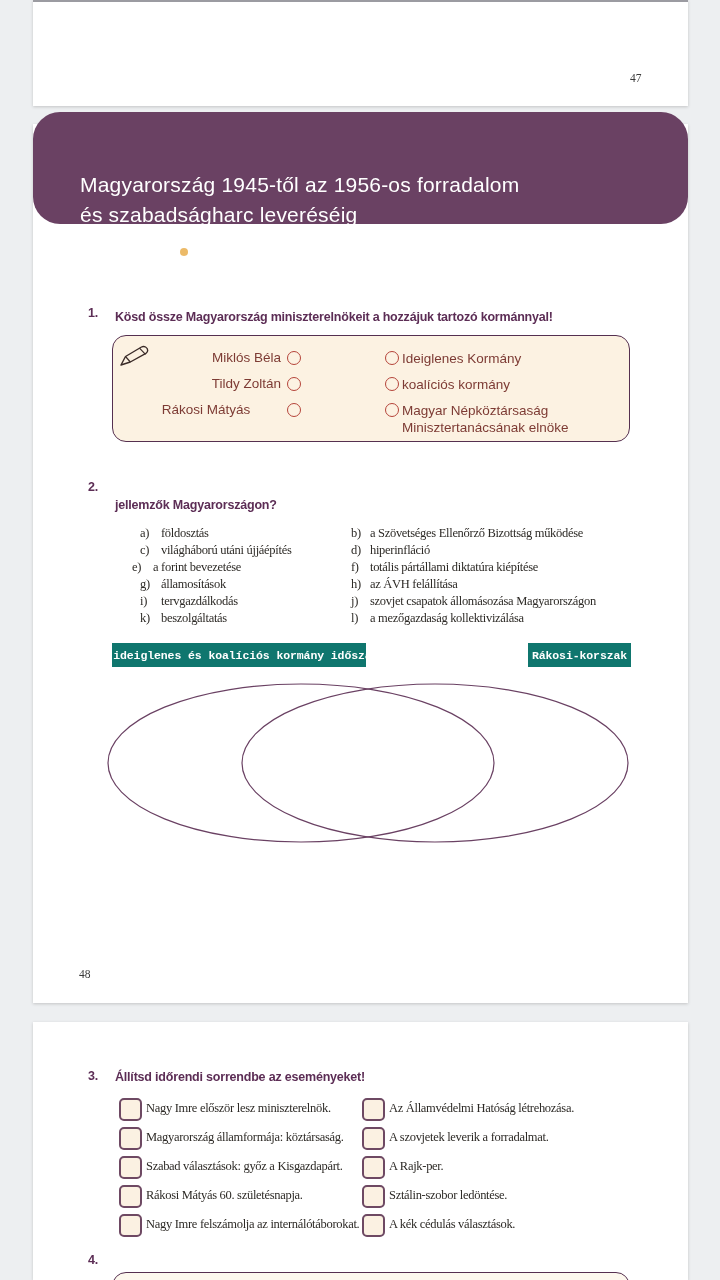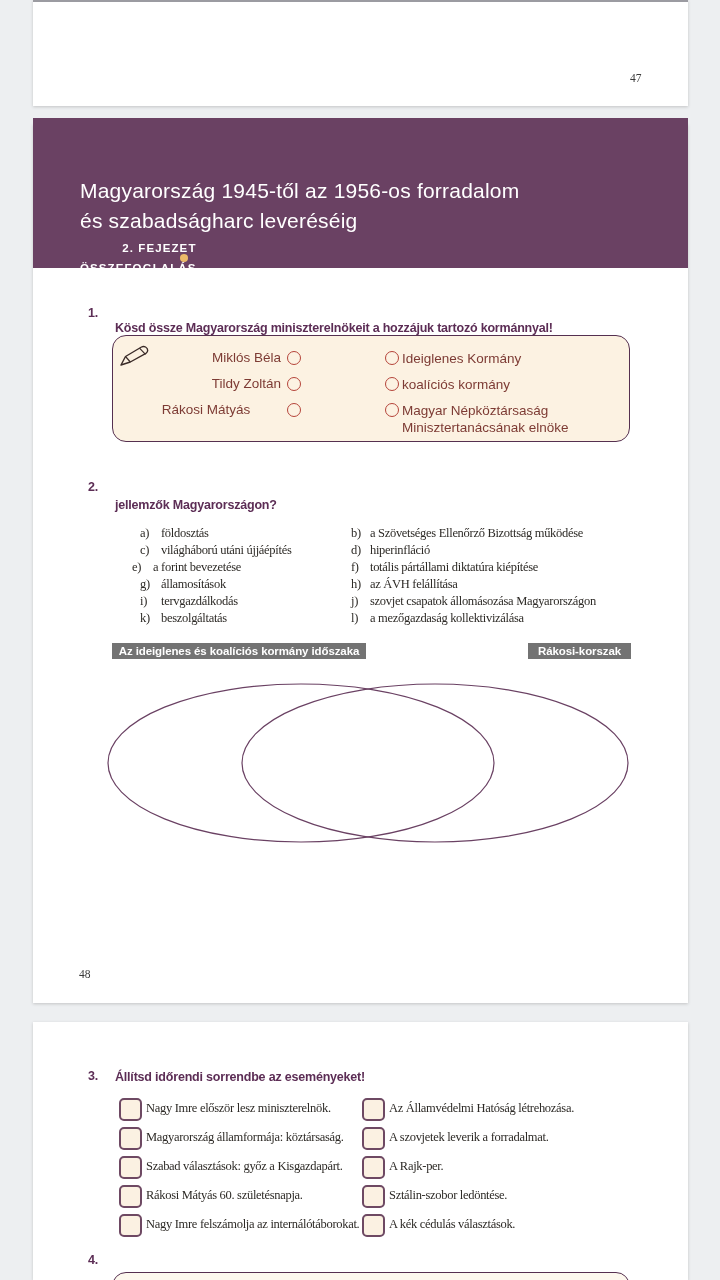--- a/index.html
+++ b/index.html
@@ -14,48 +14,48 @@
   .golddot{width:8px;height:8px;border-radius:50%;background:#ecba68;margin:0 9px;}
   .qnum,.qprompt{color:#5c2d55;font-weight:bold;font-size:12.5px;letter-spacing:-.2px;white-space:nowrap;}
   .qprompt{line-height:17px;}
   .creambox{position:absolute;background:#fcf2e2;border:1.5px solid #553050;border-radius:14px;}
   .mname{font-size:13.5px;color:#7d3b34;text-align:right;white-space:nowrap;}
   .mlabel{font-size:13.5px;color:#7d3b34;line-height:17px;}
   .mcircle{position:absolute;width:12px;height:12px;border:1.5px solid #b5443a;border-radius:50%;background:transparent;}
   .serifrow{font-family:"Liberation Serif",serif;font-size:12.5px;color:#2d2a26;letter-spacing:-.3px;white-space:nowrap;}
   .letter{display:inline-block;width:21px;}
   .letter2{display:inline-block;width:19px;}
-  .bar{position:absolute;height:16px;background:#737373;color:#ffffff;font-weight:bold;font-size:11.5px;
-       letter-spacing:-.1px;display:flex;align-items:center;justify-content:center;white-space:nowrap;}
+  .bar{position:absolute;height:24px;background:#0f766e;color:#ffffff;font-weight:bold;font-size:11.5px;
+       letter-spacing:-.1px;display:flex;align-items:center;justify-content:center;white-space:nowrap;font-family:Liberation Mono, monospace;}
   .cbx{position:absolute;width:19px;height:19px;background:#fbf1e2;border:2px solid #6e4963;border-radius:5px;}
   .q3text{font-family:"Liberation Serif",serif;font-size:12.5px;color:#2d2a26;letter-spacing:-.3px;white-space:nowrap;}
   .hairline{border-top:2px solid #9b9ba1;}
 </style>
 </head>
 <body>
 
 <div class="screen">
 
   <div class="page hairline" style="left:33px;top:0;width:655px;height:104px;"></div>
   <div class="abs pagenum" style="left:630px;top:72px;">47</div>
 
   <div class="page" style="left:33px;top:124px;width:655px;height:879px;"></div>
 
-  <div class="hdrband" style="left:33px;top:118px;width:655px;height:150px;">
+  <div class="hdrband" style="left:33px;top:112px;width:655px;height:112px;border-radius:27px;">
     <div class="abs title" style="left:47px;top:58px;">Magyarország 1945-től az 1956-os forradalom</div>
     <div class="abs title" style="left:47px;top:88px;">és szabadságharc leveréséig</div>
     <div class="abs subrow" style="left:47px;top:124px;">
       <span>2. FEJEZET</span>
       <span class="golddot"></span>
       <span>ÖSSZEFOGLALÁS</span>
     </div>
   </div>
 
   <div class="abs qnum" style="left:88px;top:306px;">1.</div>
-  <div class="abs qprompt" style="left:115px;top:320px;">Kösd össze Magyarország miniszterelnökeit a hozzájuk tartozó kormánnyal!</div>
+  <div class="abs qprompt" style="left:115px;top:309px;">Kösd össze Magyarország miniszterelnökeit a hozzájuk tartozó kormánnyal!</div>
 
   <div class="creambox" style="left:112px;top:335px;width:516px;height:105px;"></div>
   <svg class="abs" style="left:118px;top:344px;" width="34" height="24" viewBox="0 0 34 24">
     <path d="M3 21 L7.5 12.5 L23.5 3 c2.6-1.5 6.2 0.4 6.2 3.3 0 1.3-0.7 2.4-1.8 3.1 L12.3 18 Z" fill="none" stroke="#3a2b28" stroke-width="1.4" stroke-linejoin="round"></path>
     <path d="M7.5 12.5 L12.3 18" fill="none" stroke="#3a2b28" stroke-width="1.2"></path>
     <path d="M21.5 4.2 L27.5 10.3" fill="none" stroke="#3a2b28" stroke-width="1.2"></path>
   </svg>
 
   <div class="abs mname" style="left:131px;top:350px;width:150px;">Miklós Béla</div>
   <div class="abs mname" style="left:131px;top:376px;width:150px;">Tildy Zoltán</div>

